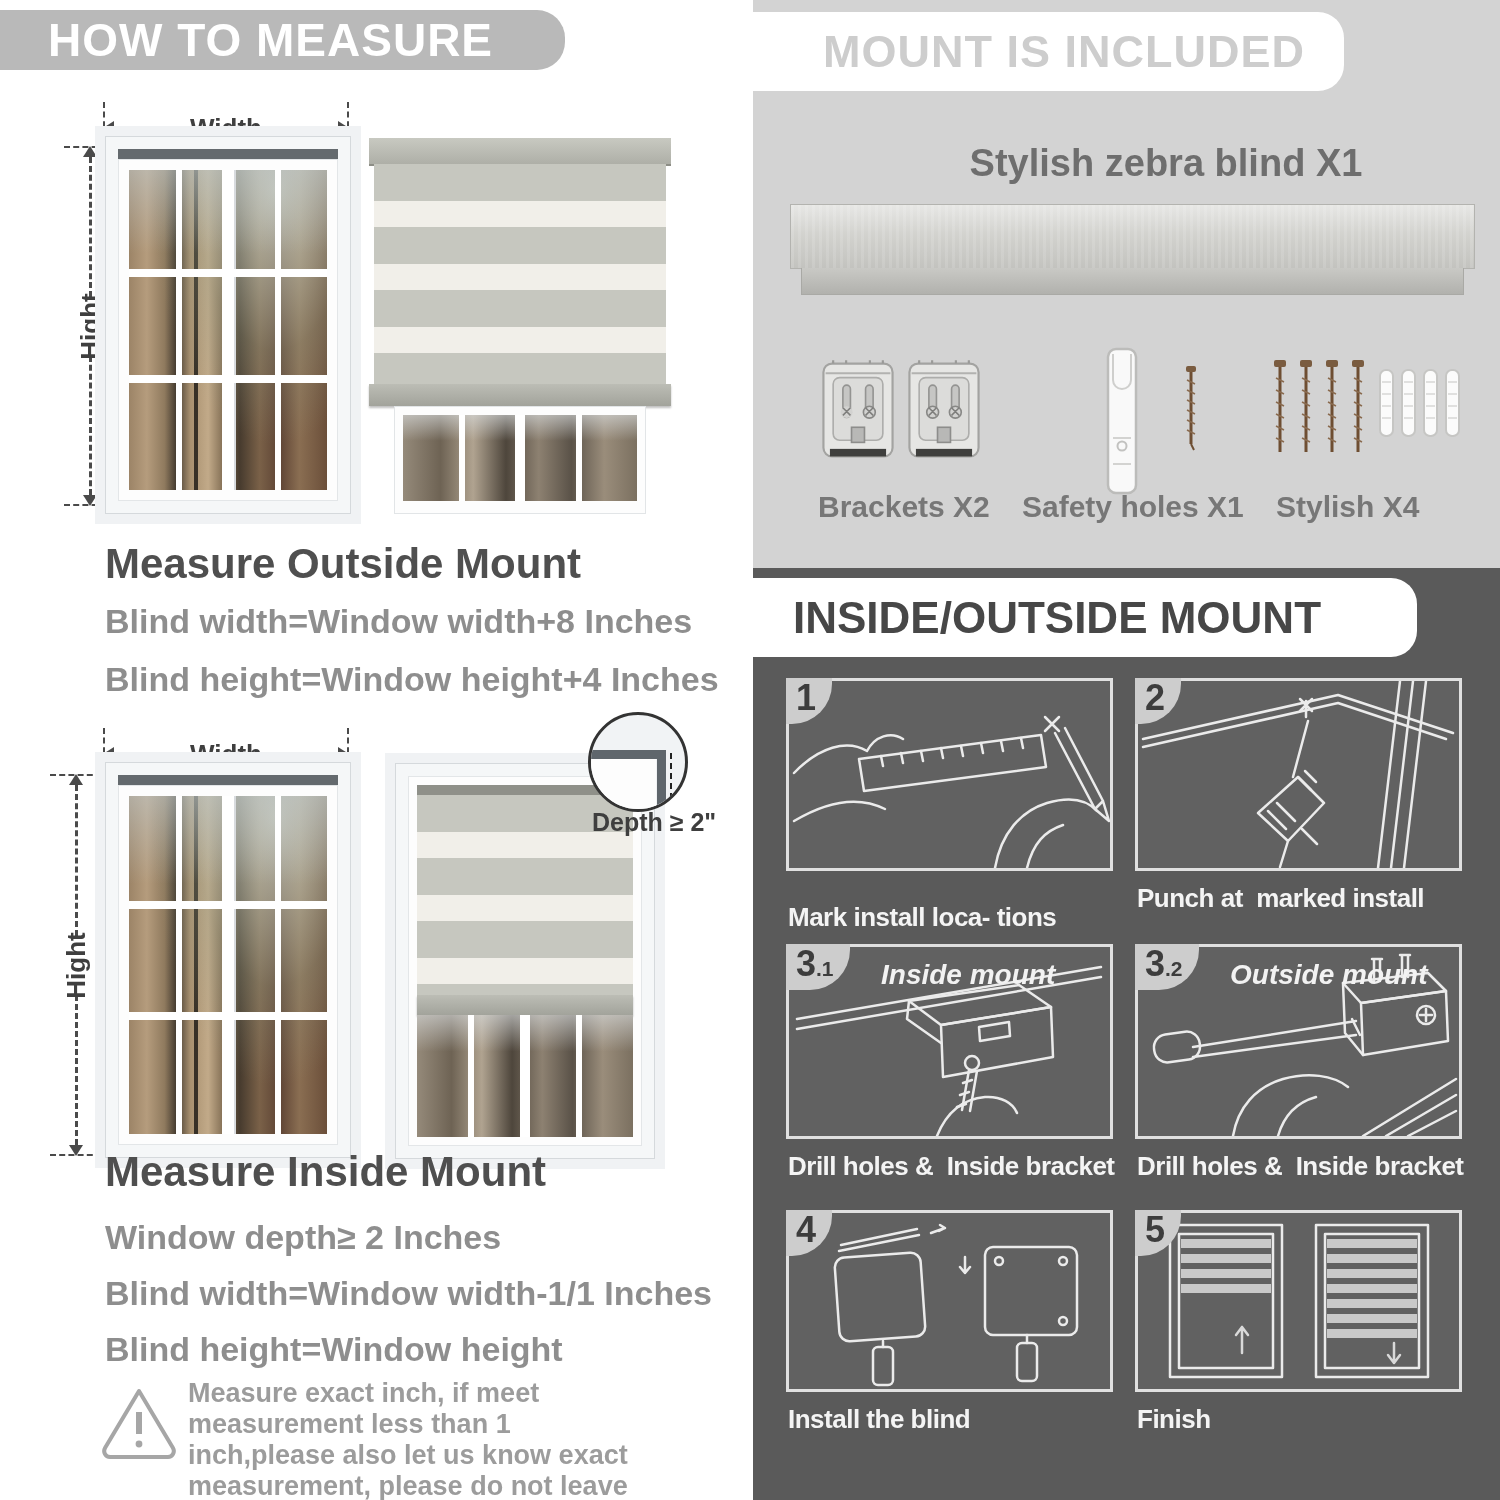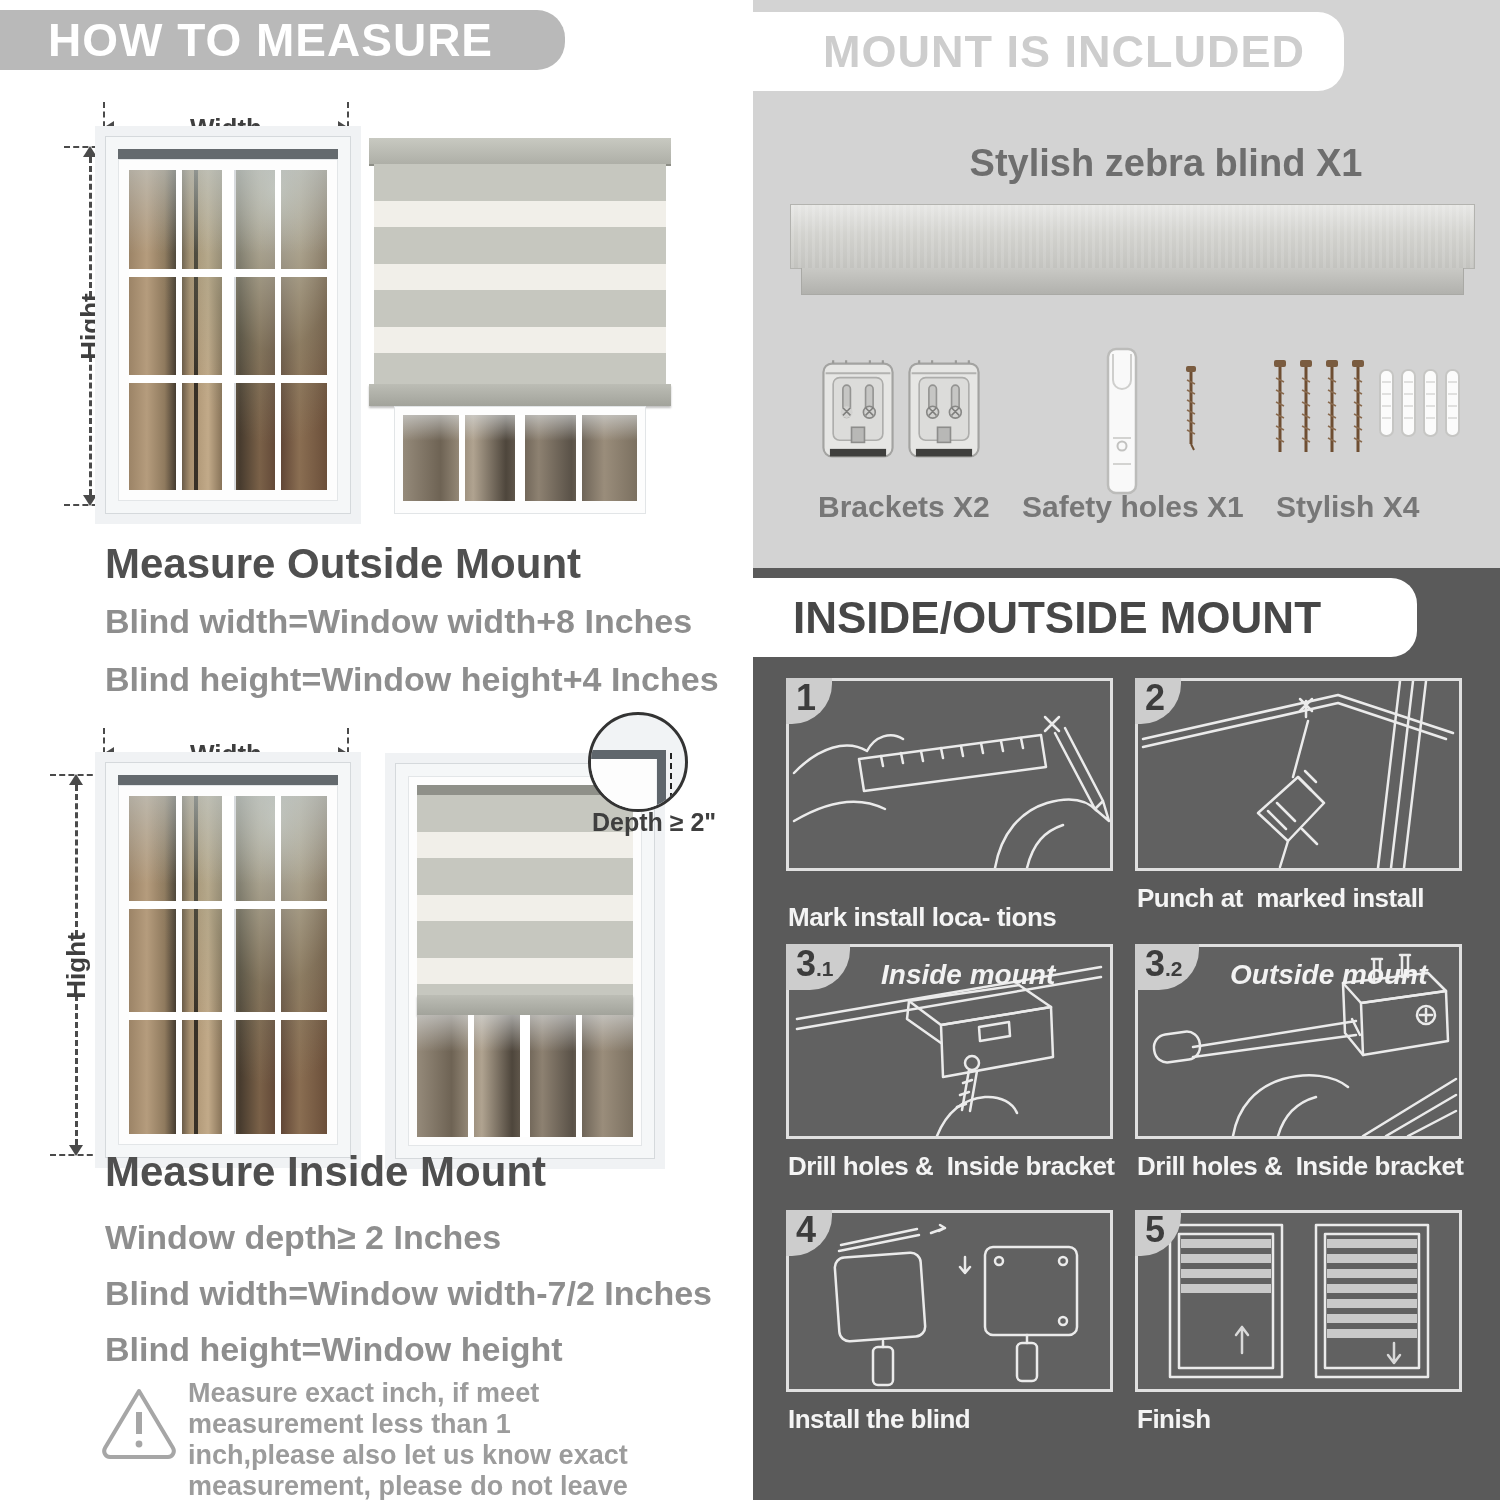--- a/index.html
+++ b/index.html
@@ -202,21 +202,21 @@
 <div class="mag">
   <div class="m-h"></div>
   <div class="m-v"></div>
   <div class="m-in"></div>
   <div class="m-dash"></div>
 </div>
 <div class="depth-lbl">Depth ≥ 2"</div>
 
 <div class="h2" style="left:105px;top:1148px;">Measure Inside Mount</div>
 <div class="gline" style="left:105px;top:1218px;">Window depth≥ 2 Inches</div>
-<div class="gline" style="left:105px;top:1274px;">Blind width=Window width-7/2 Inches</div>
+<div class="gline" style="left:105px;top:1274px;">Blind width=Window width-1/1 Inches</div>
 <div class="gline" style="left:105px;top:1330px;">Blind height=Window height</div>
 
 <svg class="warn-svg" width="82" height="76" viewBox="0 0 82 76">
   <path d="M41,7 L75,64 a6,6 0 0 1 -5,9 H12 a6,6 0 0 1 -5,-9 Z" fill="none" stroke="#a6a6a6" stroke-width="4" stroke-linejoin="round"></path>
   <line x1="41" y1="28" x2="41" y2="50" stroke="#a6a6a6" stroke-width="6"></line>
   <circle cx="41" cy="60" r="3.4" fill="#a6a6a6"></circle>
 </svg>
 <div class="note-text">Measure exact inch, if meet measurement less than 1 inch,please also let us know exact measurement, please do not leave it</div>
 
 <div class="hdr hdr-included">

